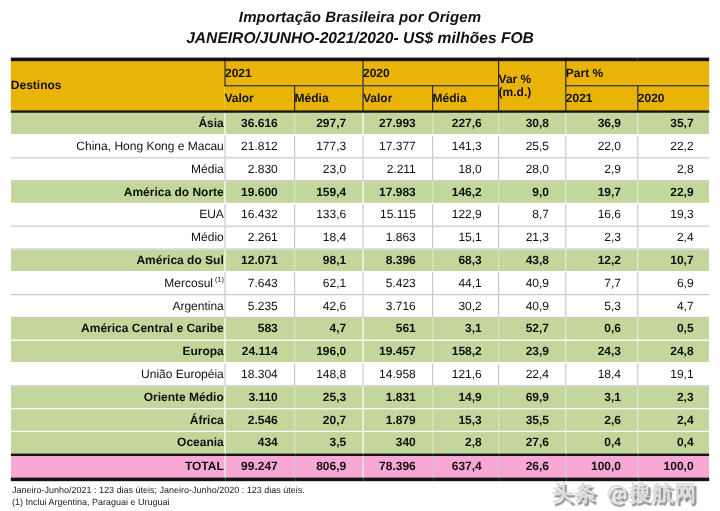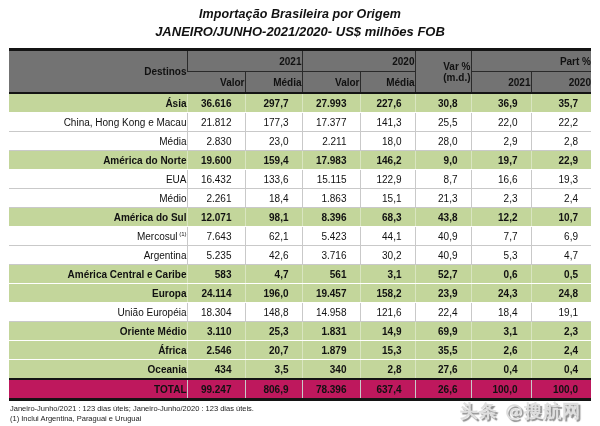--- a/index.html
+++ b/index.html
@@ -20,22 +20,22 @@
     width:582px;margin:9px 9px 0 9px;
     border-top:3px solid #141414;
   }
   col.c-dest{width:178px;}
   col.c-v21{width:58px;} col.c-m21{width:57px;}
   col.c-v20{width:58px;} col.c-m20{width:55px;}
   col.c-var{width:56px;}
   col.c-p21{width:60px;} col.c-p20{width:60px;}
 
   thead th{
-    font-size:10px;font-weight:bold;text-align:right;vertical-align:middle;
-    height:20px;padding:0;background:#737373;
+    font-size:10px;font-weight:bold;text-align:left;vertical-align:middle;
+    height:20px;padding:0;background:#eab308;
     border-left:1px solid #2a2a2a;
   }
   thead tr th:first-child{border-left:none;}
   thead tr.grp th.span-bottom{border-bottom:1px solid #2a2a2a;}
   thead{border-bottom:2px solid #141414;}
   .var-head div{line-height:11px;}
 
   tbody td{
     font-size:10px;height:18px;padding:0;
     border-left:1px solid #c9c9c9;
@@ -44,21 +44,21 @@
   }
   tbody td:first-child{border-left:none;text-align:right;}
   td.lbl{text-align:left;padding-left:5px;}
   td.lbl.ind{padding-left:16px;}
   td.num{text-align:right;padding-right:13px;}
   tr.hl td{background:#c3d69b;border-bottom-color:#ffffff;border-left-color:#d9e5c0;}
   tr.b td{font-weight:bold;}
   sup{font-size:6px;vertical-align:super;line-height:0;}
 
   tbody.total-body td{
-    font-weight:bold;background:#be185d;
+    font-weight:bold;background:#f9a8d4;
     border-top:2px solid #141414;
     border-bottom:3px solid #141414;
     border-left:1px solid #c9c9c9;
   }
   tbody.total-body td:first-child{border-left:none;}
 
   .footnotes{margin:3px 0 0 10px;font-size:7.5px;line-height:9.5px;color:#222;}
   .footnotes div{white-space:nowrap;}
 
   .watermark{

